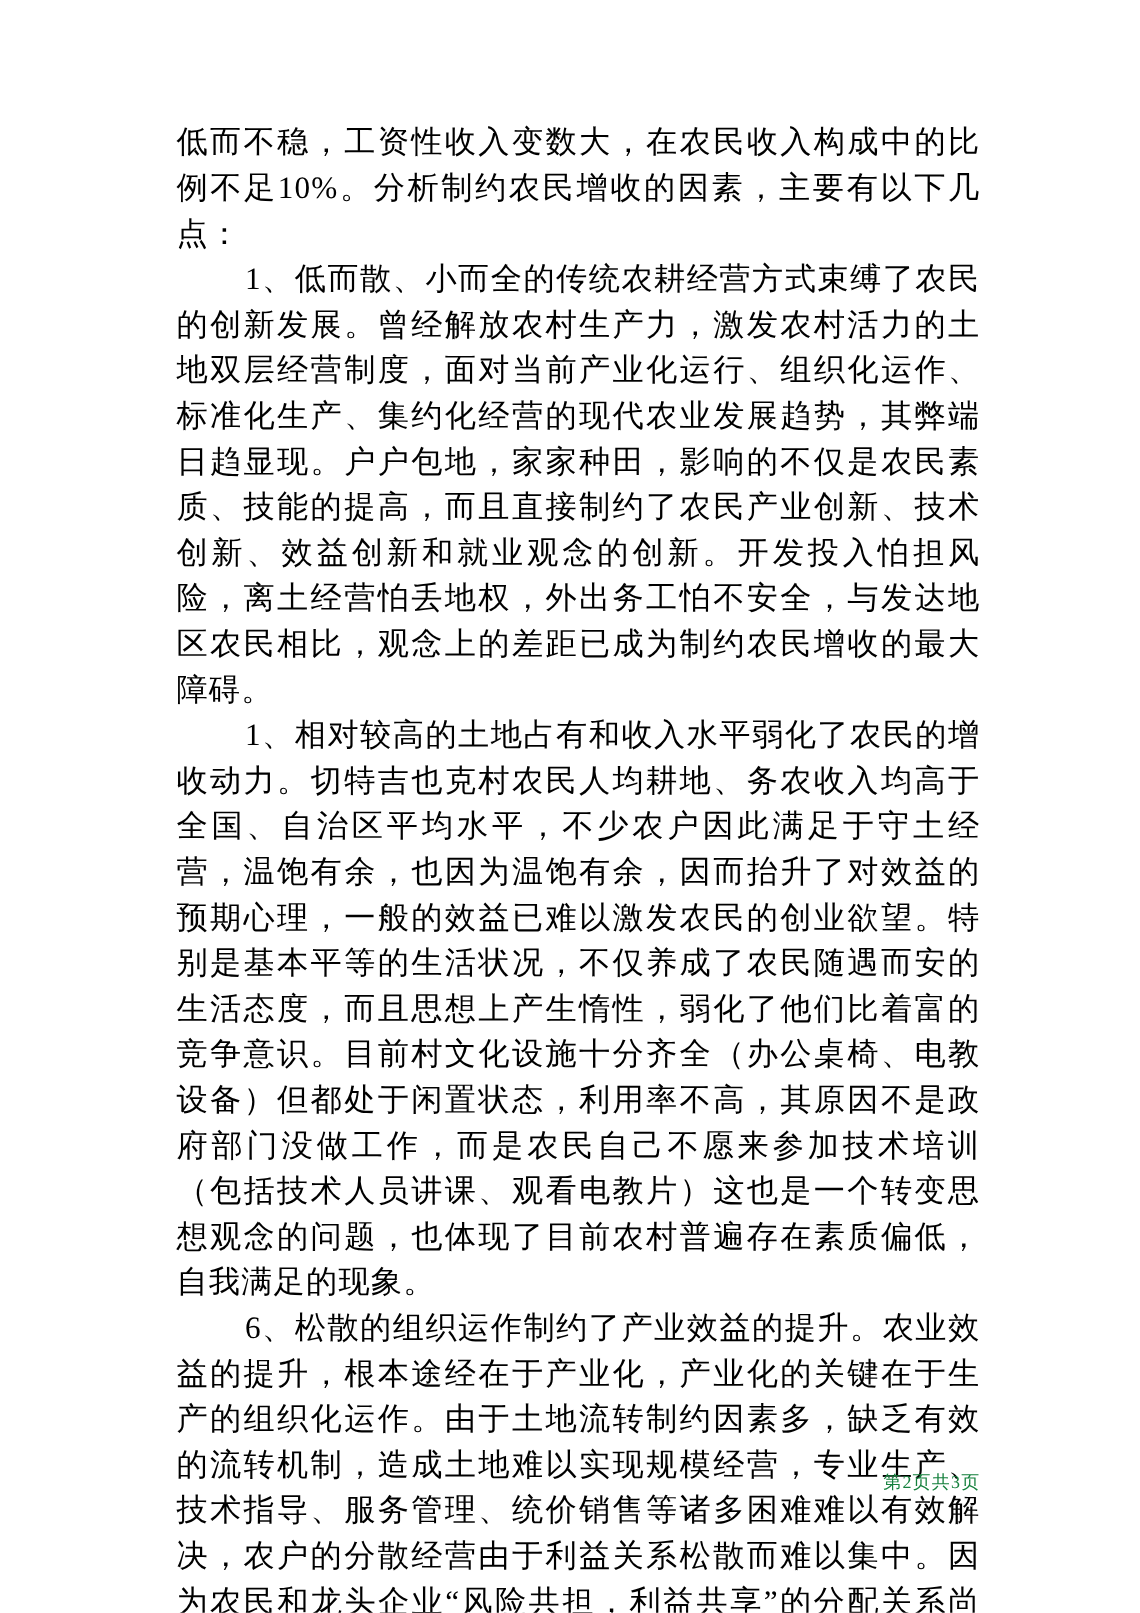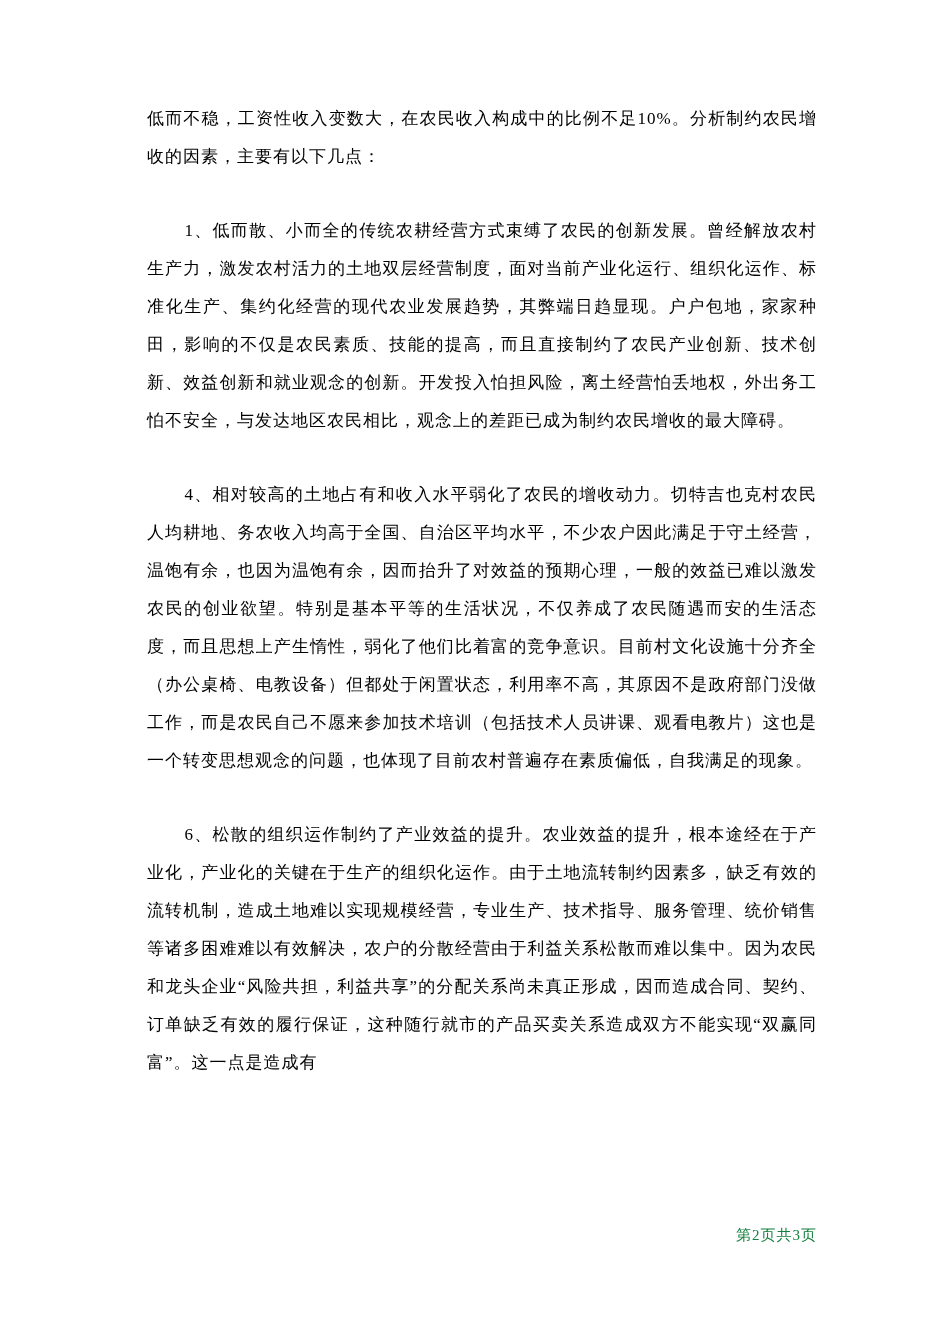--- a/index.html
+++ b/index.html
@@ -22,44 +22,43 @@
   }
   .text-block {
     position: absolute;
     left: 147px;
     top: 100px;
     width: 670px;
   }
   .text-block p {
     margin: 0;
     padding: 0;
-    font-size: 17px;
+    font-size: 26px;
     line-height: 38px;
     letter-spacing: 1px;
     text-align: justify;
     text-justify: inter-ideograph;
     word-break: break-all;
   }
   .text-block p.indent {
     text-indent: 2.2em;
-    margin-top: 36px;
   }
   .footer {
     position: absolute;
     right: 133px;
     top: 1226px;
     font-size: 15px;
     letter-spacing: 1px;
     color: #15803d;
   }
 </style>
 </head>
 <body>
 
 <div class="page">
   <div class="text-block">
     <p>低而不稳，工资性收入变数大，在农民收入构成中的比例不足10%。分析制约农民增收的因素，主要有以下几点：</p>
     <p class="indent">1、低而散、小而全的传统农耕经营方式束缚了农民的创新发展。曾经解放农村生产力，激发农村活力的土地双层经营制度，面对当前产业化运行、组织化运作、标准化生产、集约化经营的现代农业发展趋势，其弊端日趋显现。户户包地，家家种田，影响的不仅是农民素质、技能的提高，而且直接制约了农民产业创新、技术创新、效益创新和就业观念的创新。开发投入怕担风险，离土经营怕丢地权，外出务工怕不安全，与发达地区农民相比，观念上的差距已成为制约农民增收的最大障碍。</p>
-    <p class="indent">4、相对较高的土地占有和收入水平弱化了农民的增收动力。切特吉也克村农民人均耕地、务农收入均高于全国、自治区平均水平，不少农户因此满足于守土经营，温饱有余，也因为温饱有余，因而抬升了对效益的预期心理，一般的效益已难以激发农民的创业欲望。特别是基本平等的生活状况，不仅养成了农民随遇而安的生活态度，而且思想上产生惰性，弱化了他们比着富的竞争意识。目前村文化设施十分齐全（办公桌椅、电教设备）但都处于闲置状态，利用率不高，其原因不是政府部门没做工作，而是农民自己不愿来参加技术培训（包括技术人员讲课、观看电教片）这也是一个转变思想观念的问题，也体现了目前农村普遍存在素质偏低，自我满足的现象。</p>
+    <p class="indent">1、相对较高的土地占有和收入水平弱化了农民的增收动力。切特吉也克村农民人均耕地、务农收入均高于全国、自治区平均水平，不少农户因此满足于守土经营，温饱有余，也因为温饱有余，因而抬升了对效益的预期心理，一般的效益已难以激发农民的创业欲望。特别是基本平等的生活状况，不仅养成了农民随遇而安的生活态度，而且思想上产生惰性，弱化了他们比着富的竞争意识。目前村文化设施十分齐全（办公桌椅、电教设备）但都处于闲置状态，利用率不高，其原因不是政府部门没做工作，而是农民自己不愿来参加技术培训（包括技术人员讲课、观看电教片）这也是一个转变思想观念的问题，也体现了目前农村普遍存在素质偏低，自我满足的现象。</p>
     <p class="indent">6、松散的组织运作制约了产业效益的提升。农业效益的提升，根本途经在于产业化，产业化的关键在于生产的组织化运作。由于土地流转制约因素多，缺乏有效的流转机制，造成土地难以实现规模经营，专业生产、技术指导、服务管理、统价销售等诸多困难难以有效解决，农户的分散经营由于利益关系松散而难以集中。因为农民和龙头企业“风险共担，利益共享”的分配关系尚未真正形成，因而造成合同、契约、订单缺乏有效的履行保证，这种随行就市的产品买卖关系造成双方不能实现“双赢同富”。这一点是造成有</p>
   </div>
   <div class="footer">第2页共3页</div>
 </div>
 
 </body></html>

